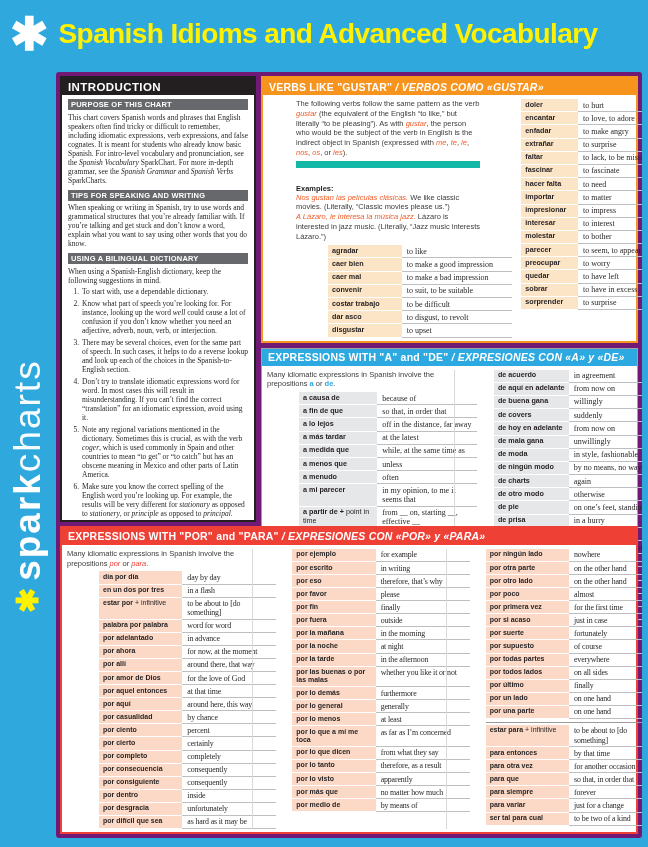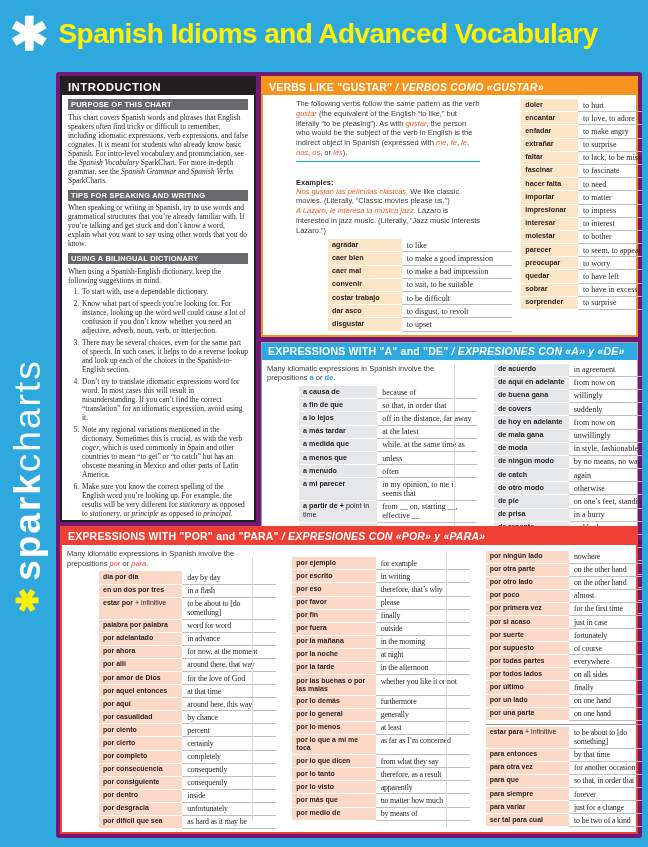--- a/index.html
+++ b/index.html
@@ -66,21 +66,21 @@
   .sg-acc{color:var(--acc,#f15b27);font-weight:bold;}
   .sg-acci{color:var(--acc,#f15b27);font-style:italic;}
   .gustar-box{--acc:var(--gustar-accent,#f15b27);--cell:var(--gustar-cell,#fce4c6);}
   .ade-box{--acc:var(--ade-blue,#2ba9e0);--cell:var(--ade-cell,#e6e7e8);}
   .porpara-box{--acc:var(--porpara-red,#ef4036);--cell:var(--porpara-cell,#fbd9c6);}
   
   .gbody{display:flex;gap:9px;padding:4px 5px 3px;margin-left:28px;}
   .gleft{width:55%;min-width:0;}
   .gright{flex:1;min-width:0;}
   .gintro,.expara,.secintro{font-size:7.5px;line-height:1.3;color:#3c3c3c;}
-  .examples{border-top:1px solid #14b8a6;margin-top:3px;padding-top:16px;margin-bottom:4px;}
+  .examples{border-top:7px solid #14b8a6;margin-top:3px;padding-top:16px;margin-bottom:4px;}
   .exlabel{font-size:7.5px;font-weight:bold;color:#231f20;}
   .secintro{margin-bottom:3px;}
   
   .vtable{width:100%;padding-left:32px;}
   .trow{display:flex;align-items:stretch;}
   .term{
     width:44%;background:var(--cell,#eee);border-bottom:1px solid #fff;
     font-size:7.2px;font-weight:bold;line-height:1.18;padding:1.5px 3px 1.5px 4px;
     box-sizing:border-box;color:#231f20;
   }
@@ -89,21 +89,21 @@
     font-family:"Liberation Serif",serif;font-size:8px;line-height:1.15;
     padding:1.5px 2px 1.5px 5px;box-sizing:border-box;color:#231f20;
   }
   .gustar-box .term{width:40%;}
   .tdivider{height:3px;border-bottom:1px solid #9b9b9b;margin-bottom:2px;}
   
   .abody{display:flex;gap:9px;padding:4px 5px 3px;}
   .acol{width:50%;min-width:0;box-sizing:border-box;}
   .acol.sep,.pcol.sep{border-left:1px solid #d8d9da;padding-left:7px;}
   
-  .pbody{display:flex;gap:8px;padding:4px 5px 3px;align-items:center;}
+  .pbody{display:flex;gap:8px;padding:4px 5px 3px;}
   .pcol{flex:1;min-width:0;box-sizing:border-box;}
   .pcol .term{width:47%;font-size:7px;}
   .pcol .xlat{font-size:7.9px;letter-spacing:-0.15px;}
 </style>
 </head>
 <body>
 
 <div class="page">
 
   <header class="topbar">
@@ -353,21 +353,21 @@
                   </div>
                   <div class="trow">
                     <div class="term">de moda</div>
                     <div class="xlat">in style, fashionable</div>
                   </div>
                   <div class="trow">
                     <div class="term">de ningún modo</div>
                     <div class="xlat">by no means, no way</div>
                   </div>
                   <div class="trow">
-                    <div class="term">de catch</div>
+                    <div class="term">de charts</div>
                     <div class="xlat">again</div>
                   </div>
                   <div class="trow">
                     <div class="term">de otro modo</div>
                     <div class="xlat">otherwise</div>
                   </div>
                   <div class="trow">
                     <div class="term">de pie</div>
                     <div class="xlat">on one’s feet, standing</div>
                   </div>

